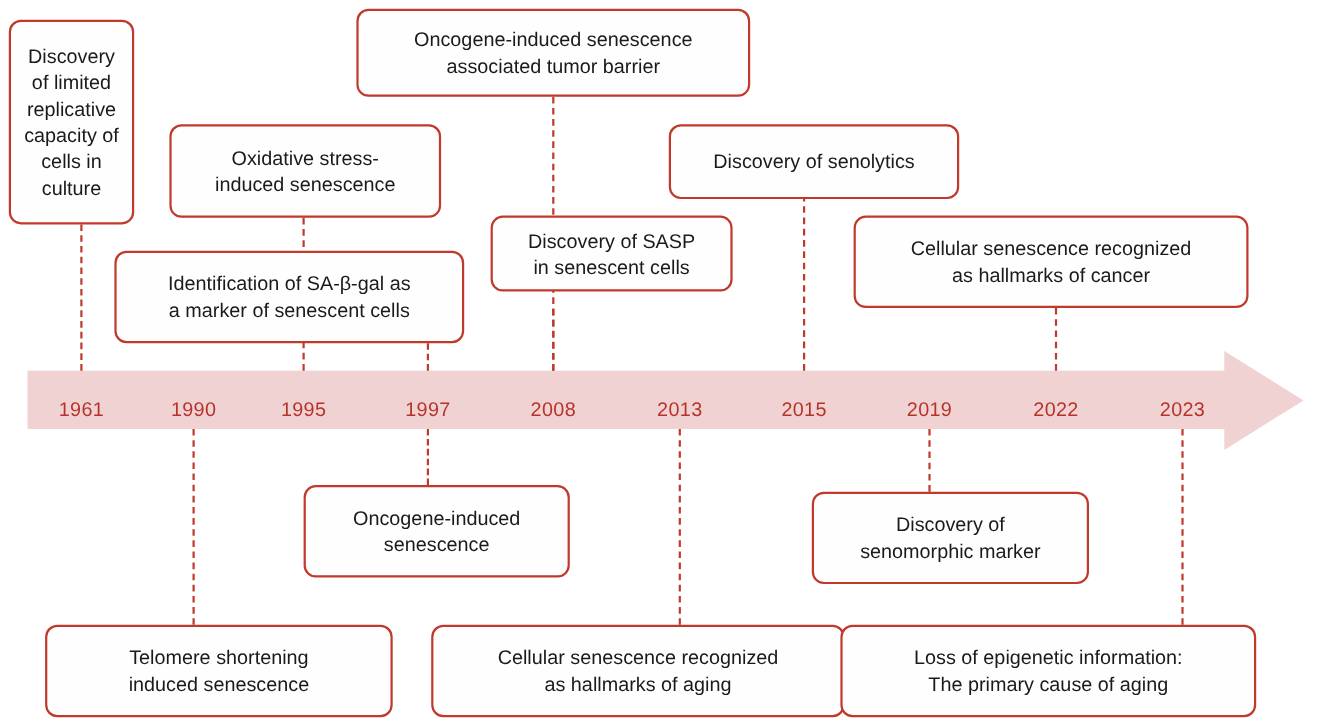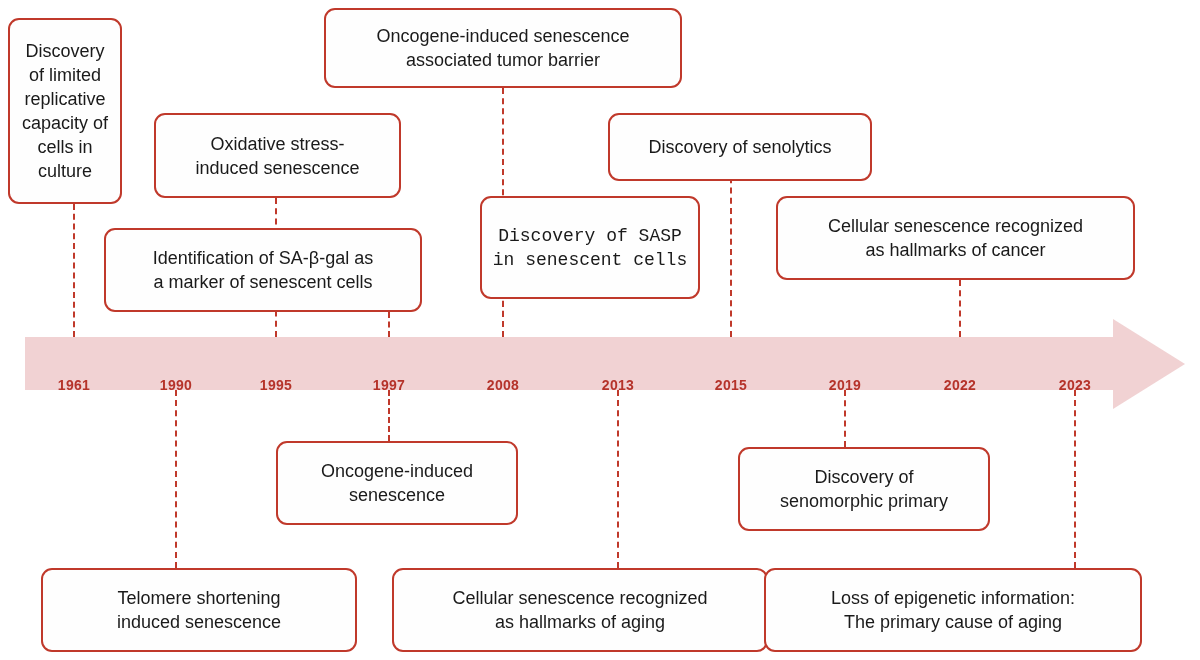--- a/index.html
+++ b/index.html
@@ -33,26 +33,26 @@
     left: 1113px;
     top: 319px;
     width: 0;
     height: 0;
     border-top: 45px solid transparent;
     border-bottom: 45px solid transparent;
     border-left: 72px solid #f1d2d3;
   }
   .year {
     position: absolute;
-    top: 373px;
+    top: 360px;
     width: 90px;
     margin-left: -45px;
     text-align: center;
-    font-size: 14px;
-    font-weight: bold;
+    font-size: 18px;
+    font-weight: normal;
     color: #b5332a;
     letter-spacing: 0.3px;
     line-height: 24px;
   }
 
   
   .connector {
     position: absolute;
     width: 0;
     border-left: 2px dashed #c0392b;
@@ -123,26 +123,26 @@
       <div class="event-box" style="left: 41px; top: 568px; width: 316px; height: 84px;"><span>Telomere shortening
 induced senescence</span></div>
       <div class="event-box" style="left: 154px; top: 113px; width: 247px; height: 85px;"><span>Oxidative stress-
 induced senescence</span></div>
       <div class="event-box" style="left: 104px; top: 228px; width: 318px; height: 84px; align-items: center;"><span>Identification of SA-β-gal as
 a marker of senescent cells</span></div>
       <div class="event-box" style="left: 276px; top: 441px; width: 242px; height: 84px;"><span>Oncogene-induced
 senescence</span></div>
       <div class="event-box" style="left: 324px; top: 8px; width: 358px; height: 80px;"><span>Oncogene-induced senescence
 associated tumor barrier</span></div>
-      <div class="event-box" style="left: 480px; top: 196px; width: 220px; height: 103px; font-family: Liberation Mono, monospace;"><span>Discovery of SASP
+      <div class="event-box" style="left: 446px; top: 196px; width: 220px; height: 69px;"><span>Discovery of SASP
 in senescent cells</span></div>
       <div class="event-box" style="left: 392px; top: 568px; width: 376px; height: 84px;"><span>Cellular senescence recognized
 as  hallmarks of aging</span></div>
       <div class="event-box" style="left: 608px; top: 113px; width: 264px; height: 68px;"><span>Discovery of senolytics</span></div>
       <div class="event-box" style="left: 738px; top: 447px; width: 252px; height: 84px;"><span>Discovery of
-senomorphic primary</span></div>
+senomorphic marker</span></div>
       <div class="event-box" style="left: 776px; top: 196px; width: 359px; height: 84px;"><span>Cellular senescence recognized
 as hallmarks of cancer</span></div>
       <div class="event-box" style="left: 764px; top: 568px; width: 378px; height: 84px;"><span>Loss of epigenetic information:
 The primary cause of aging</span></div>
     </div>
 
 </div>
 
 </body></html>

